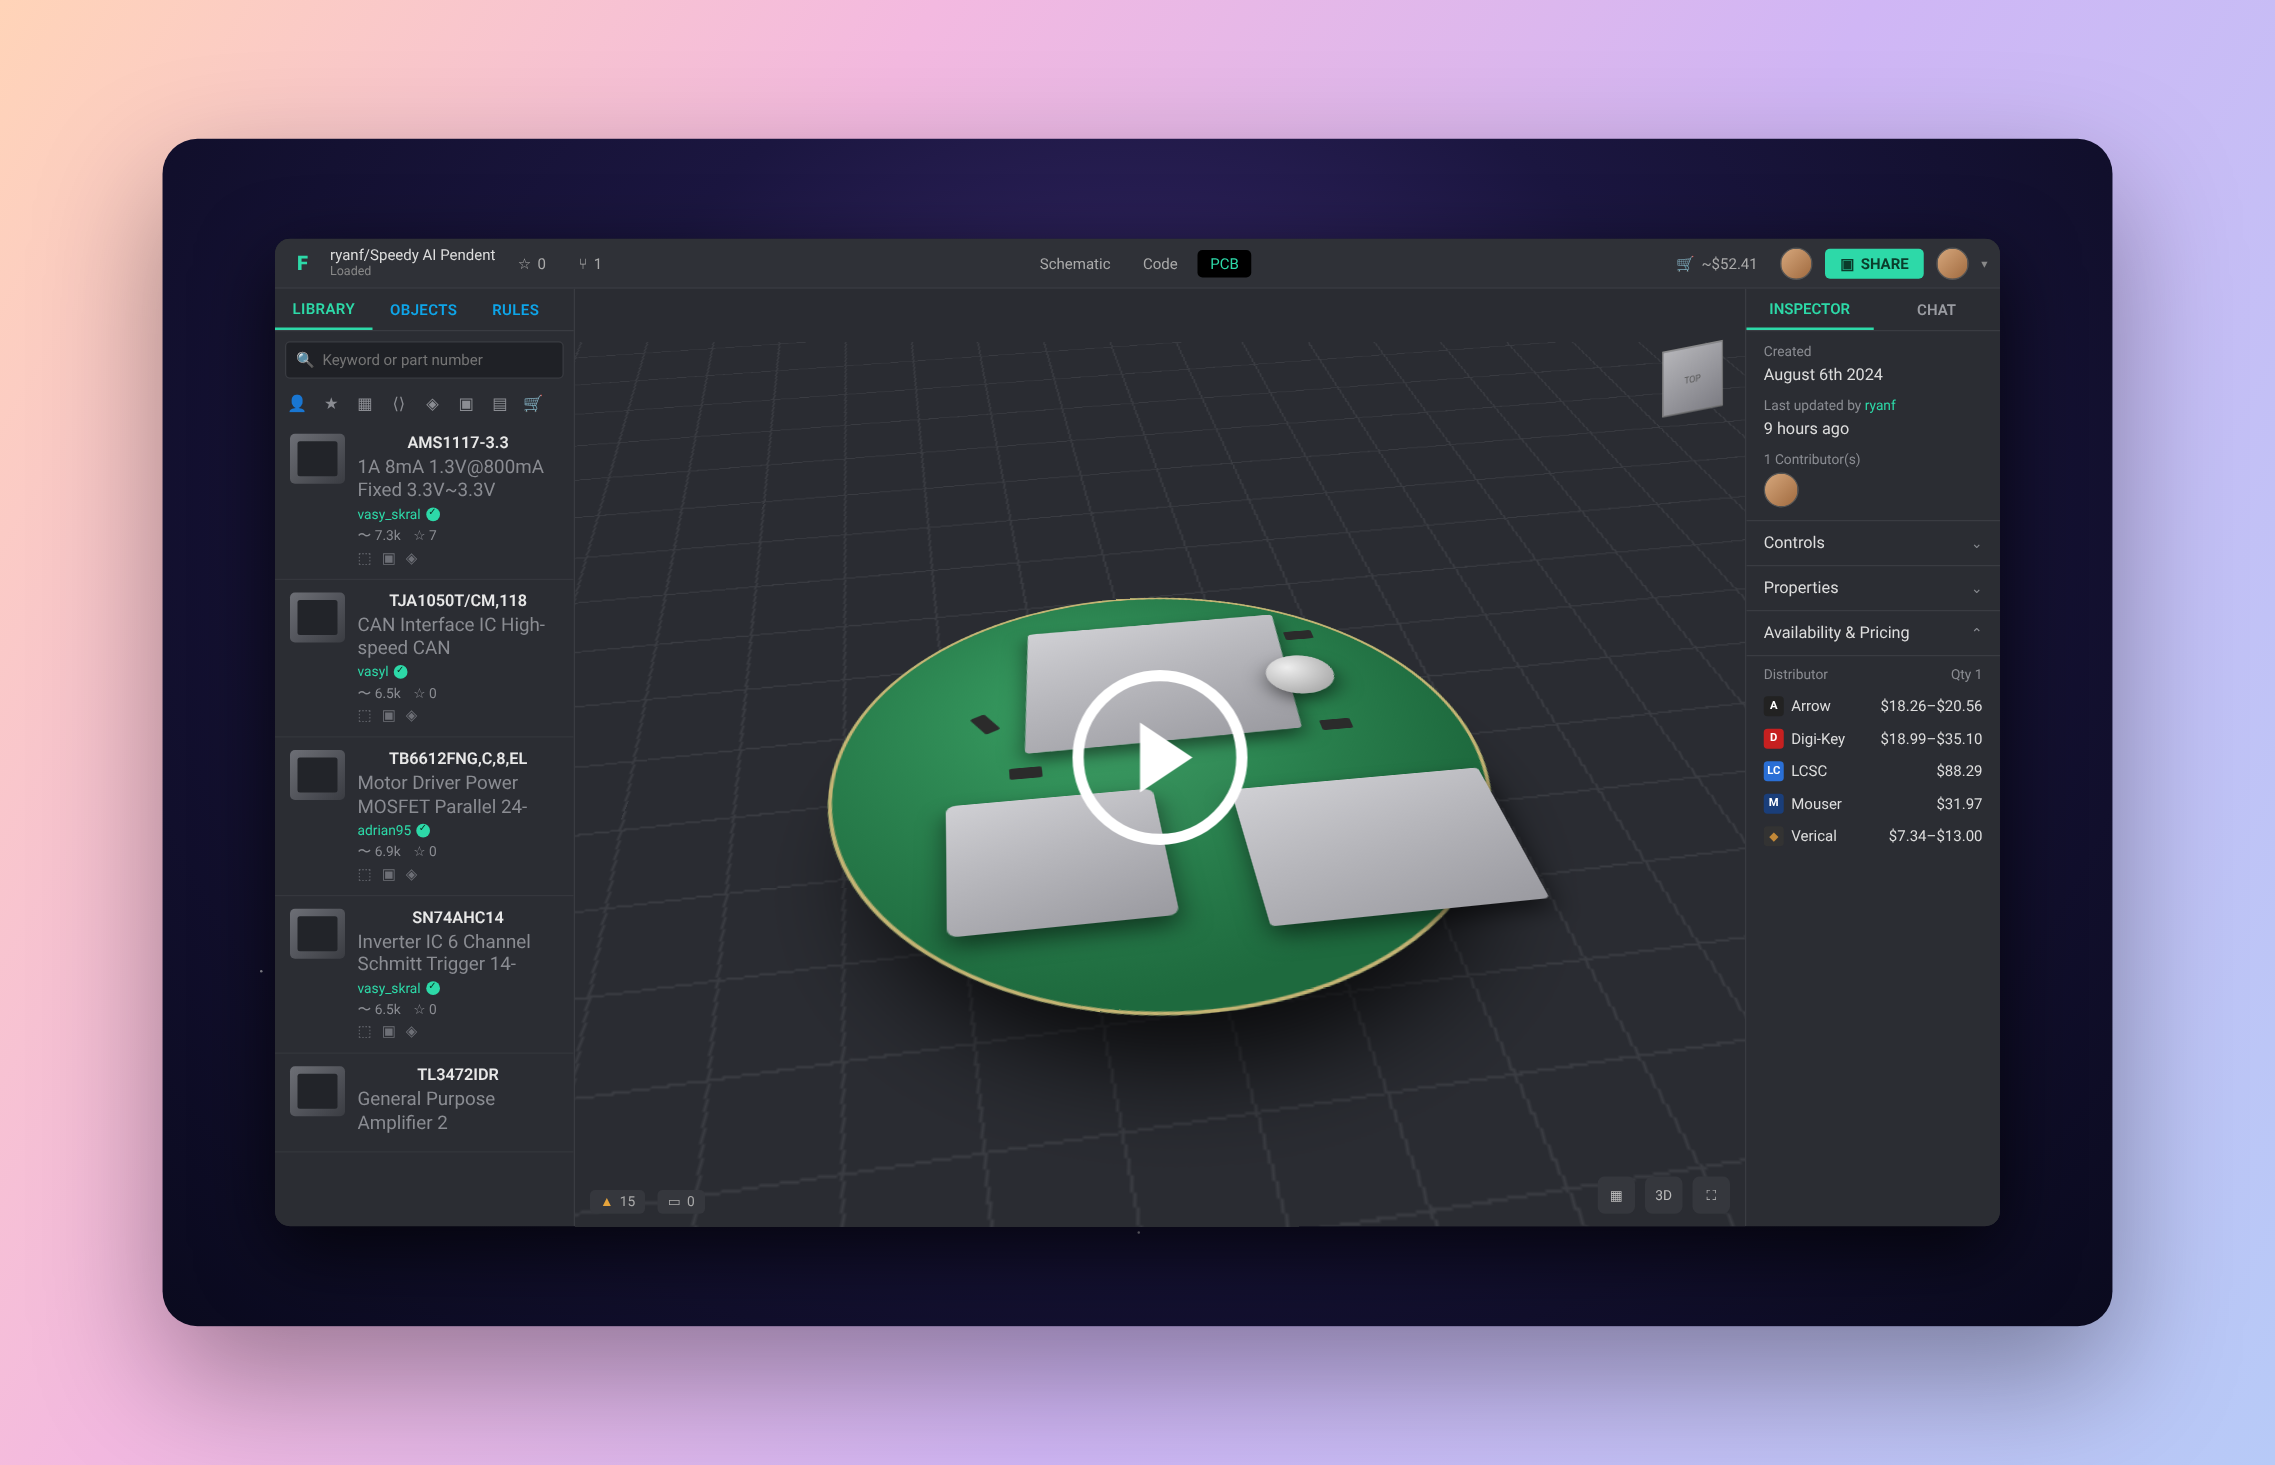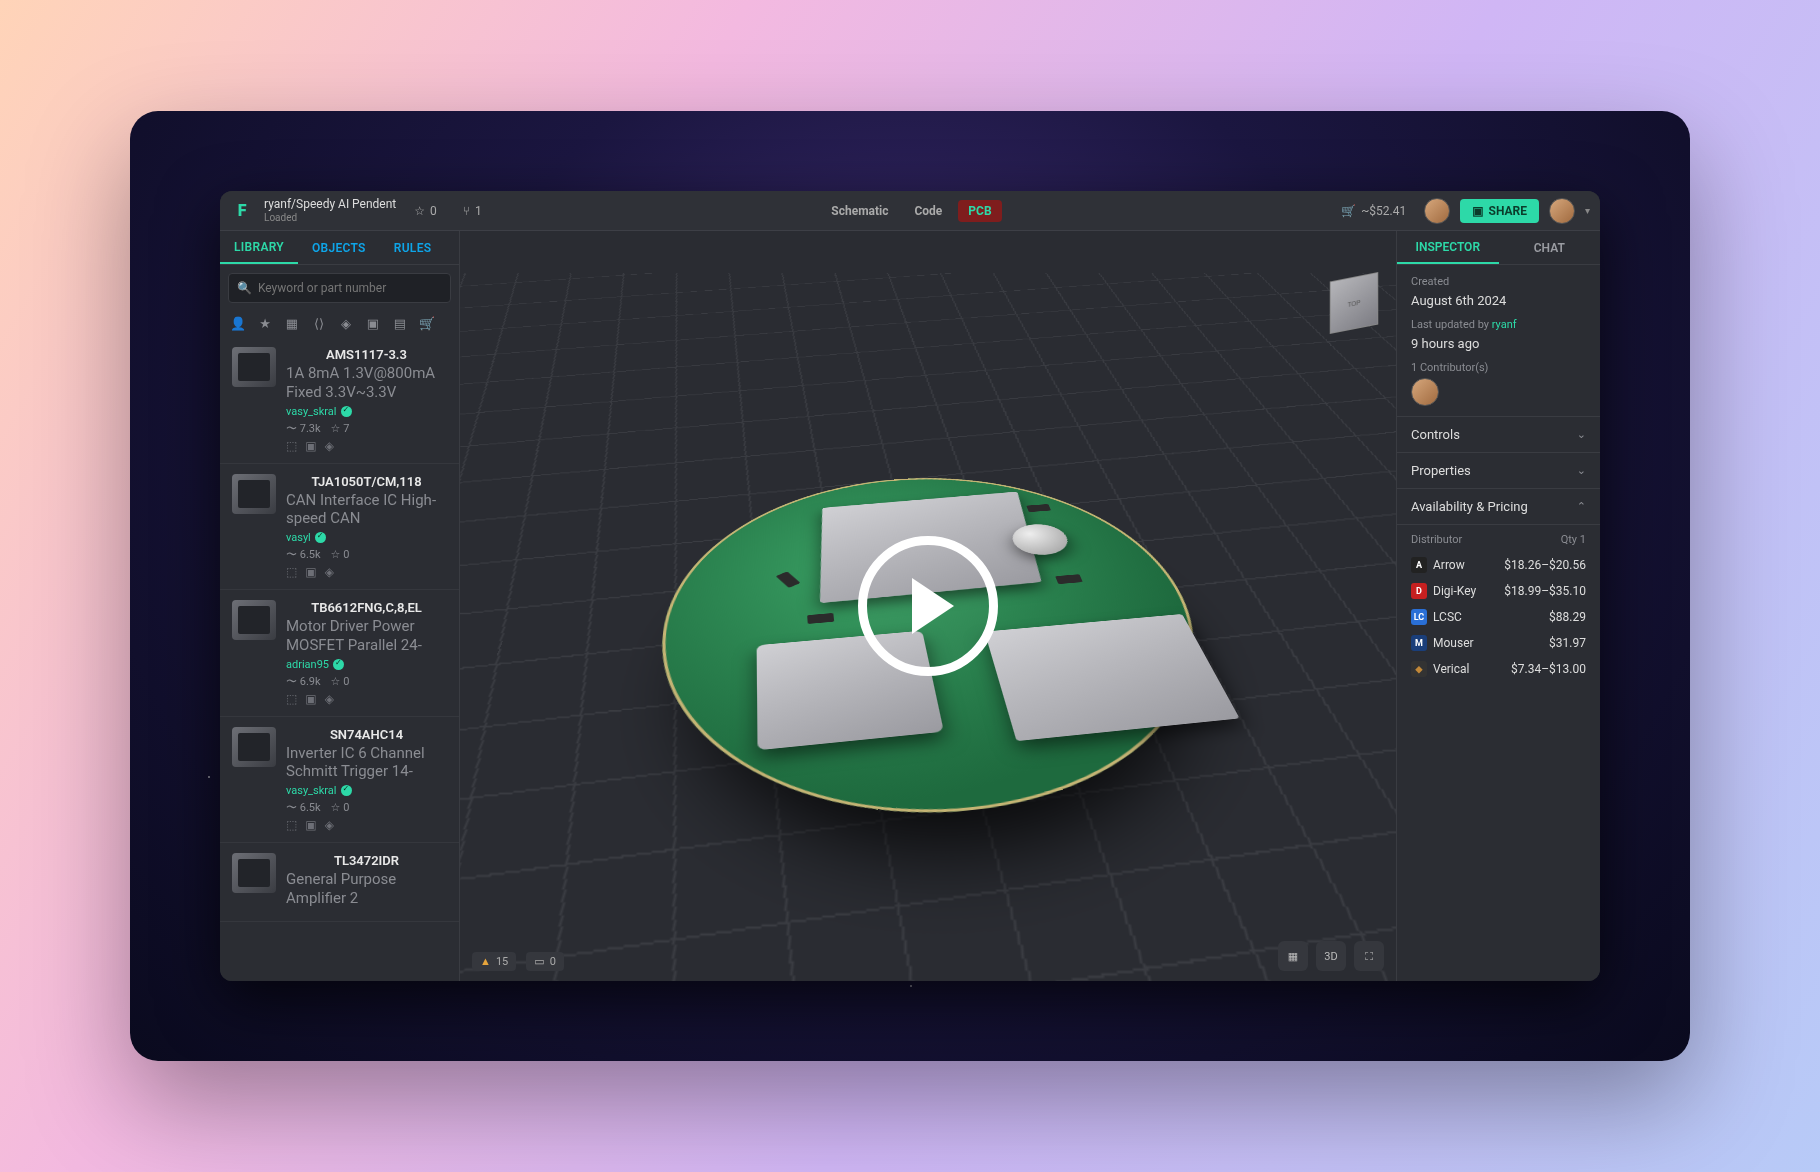--- a/index.html
+++ b/index.html
@@ -7,22 +7,22 @@
 .desktop { width:1560px; height:950px; border-radius:28px; background:radial-gradient(ellipse at 50% 30%,#3a2a6e 0%,#1b1640 40%,#0a0a1e 100%); position:relative; overflow:hidden; box-shadow:0 40px 100px rgba(0,0,0,.35); }
 .star { position:absolute; background:#fff; border-radius:50%; opacity:.6; }
 .app { position:absolute; left:90px; top:80px; width:1380px; height:790px; background:#2b2d33; border-radius:12px; box-shadow:0 20px 60px rgba(0,0,0,.7); display:flex; flex-direction:column; overflow:hidden; color:#e6e6e6; font-size:12px; }
 .topbar { height:40px; background:#2f3137; display:flex; align-items:center; padding:0 10px; gap:10px; border-bottom:1px solid #3d3f46; }
 .logo { width:24px; height:24px; display:flex; align-items:center; justify-content:center; color:#2dd9a8; font-weight:900; font-size:16px; }
 .crumb { display:flex; flex-direction:column; line-height:1.1; }
 .crumb .t1 { font-size:12px; color:#ddd; }
 .crumb .t2 { font-size:10px; color:#888; }
 .spacer { flex:1; }
 .viewtabs { display:flex; gap:6px; align-items:center; }
-.vtab { padding:4px 10px; border-radius:4px; color:#aaa; cursor:pointer;font-weight:bold; }
-.vtab.active { background:#7f1d1d; color:#2dd9a8; }
+.vtab { padding:4px 10px; border-radius:4px; color:#aaa; cursor:pointer; }
+.vtab.active { background:#000000; color:#2dd9a8; }
 .tbtn { display:flex; align-items:center; gap:5px; padding:4px 8px; border-radius:4px; color:#aaa; }
 .sharebtn { background:#2dd9a8; color:#0b3c2b; padding:5px 12px; border-radius:4px; font-weight:700; display:flex; align-items:center; gap:5px; }
 .avatar { width:26px; height:26px; border-radius:50%; background:linear-gradient(135deg,#d6a77c,#a06a3f); border:1px solid #555; }
 .body { flex:1; display:flex; min-height:0; }
 .left { width:240px; background:#2b2d33; border-right:1px solid #3a3c42; display:flex; flex-direction:column; }
 .ltabs { display:flex; height:34px; border-bottom:1px solid #3a3c42; }
 .ltab { flex:0 0 auto; padding:0 14px; display:flex; align-items:center; color:#0ea5e9; font-size:12px; font-weight:600; letter-spacing:.3px; cursor:pointer; }
 .ltab.active { color:#2dd9a8; border-bottom:2px solid #2dd9a8; }
 .search { margin:8px; height:30px; background:#1f2126; border-radius:4px; display:flex; align-items:center; padding:0 8px; gap:6px; border:1px solid #3a3c42; }
 .search input { background:none; border:none; outline:none; color:#ccc; font-size:12px; flex:1; }

